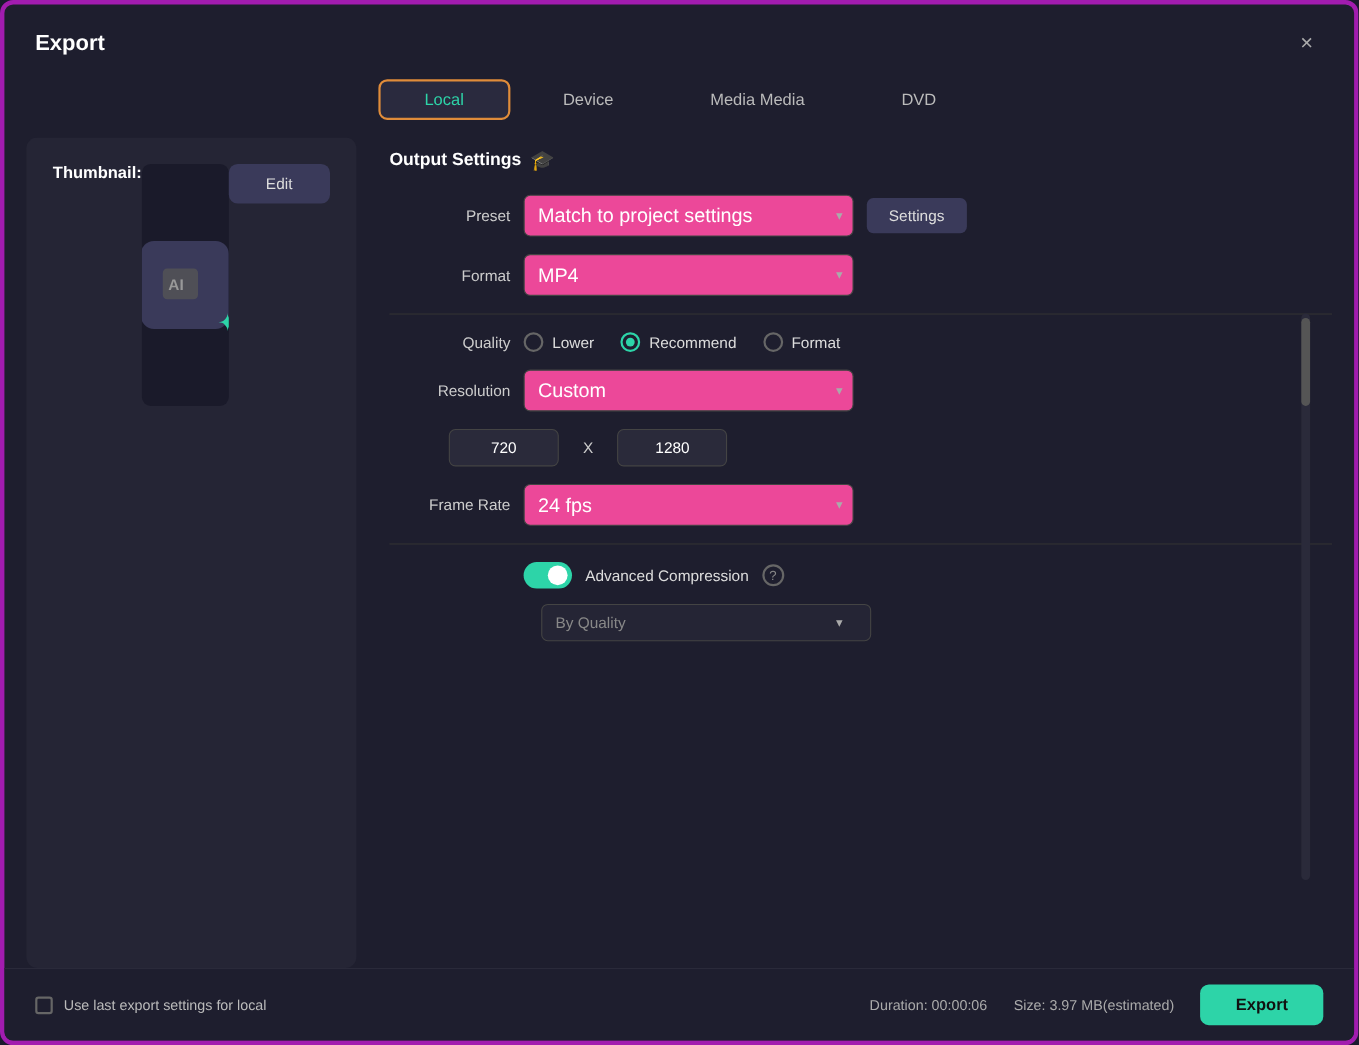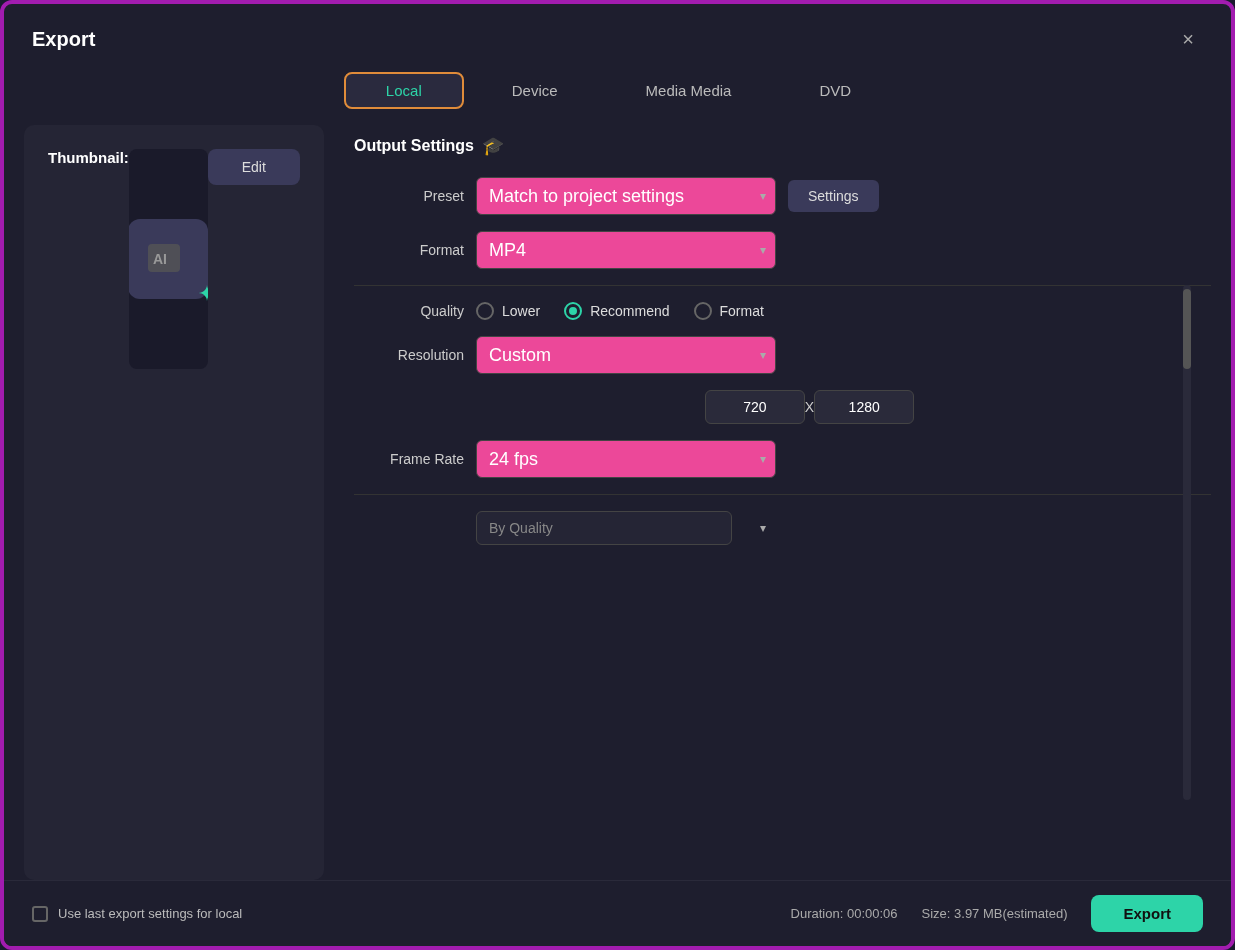--- a/index.html
+++ b/index.html
@@ -296,24 +296,23 @@
       background: #2dd4a8;
     }
     .radio-label {
       color: #ddd;
       font-size: 14px;
     }
     
     .resolution-inputs {
       display: flex;
       align-items: center;
-      gap: 0;
+      gap: 22px;
       margin-top: 10px;
       margin-left: 54px;
-      justify-content: center;
     }
     .res-input {
       width: 100px;
       background: #2a2a3a;
       border: 1px solid #444;
       border-radius: 6px;
       color: #fff;
       font-size: 14px;
       padding: 8px 12px;
       outline: none;
@@ -366,30 +365,31 @@
       color: #888;
       font-size: 12px;
       cursor: pointer;
       flex-shrink: 0;
     }
     
     .by-quality-row {
       margin-left: 122px;
     }
     .by-quality-select {
-      width: 256px;
+      width: 300px;
       background: #252535;
       border: 1px solid #444;
       border-radius: 6px;
       color: #888;
       font-size: 14px;
       padding: 8px 20px 8px 12px;
       outline: none;
       appearance: none;
       cursor: pointer;
+      margin-left: 16px;
     }
     
     .footer {
       display: flex;
       align-items: center;
       justify-content: space-between;
       padding: 14px 28px;
       background: #1e1e2e;
       border-top: 1px solid #2a2a3a;
       flex-shrink: 0;
@@ -556,20 +556,30 @@
                 <option>24 fps</option>
                 <option>30 fps</option>
                 <option>60 fps</option>
               </select>
               <span class="select-arrow">▾</span>
             </div>
           </div>
 
           <div class="divider"></div>
 
+          <div class="adv-row">
+            <div style="width:110px; flex-shrink:0;"></div>
+            <div class="toggle-switch">
+              <div class="toggle-knob"></div>
+            </div>
+            <span class="adv-label">Advanced Compression</span>
+            <div class="help-icon">
+              <span>?</span>
+            </div>
+          </div>
 
           <div class="by-quality-row">
             <div class="select-wrapper" style="max-width:300px;">
               <select class="by-quality-select form-select" style="background:#252535; color:#888;">
                 <option>By Quality</option>
                 <option>By Bitrate</option>
               </select>
               <span class="select-arrow">▾</span>
             </div>
           </div>

